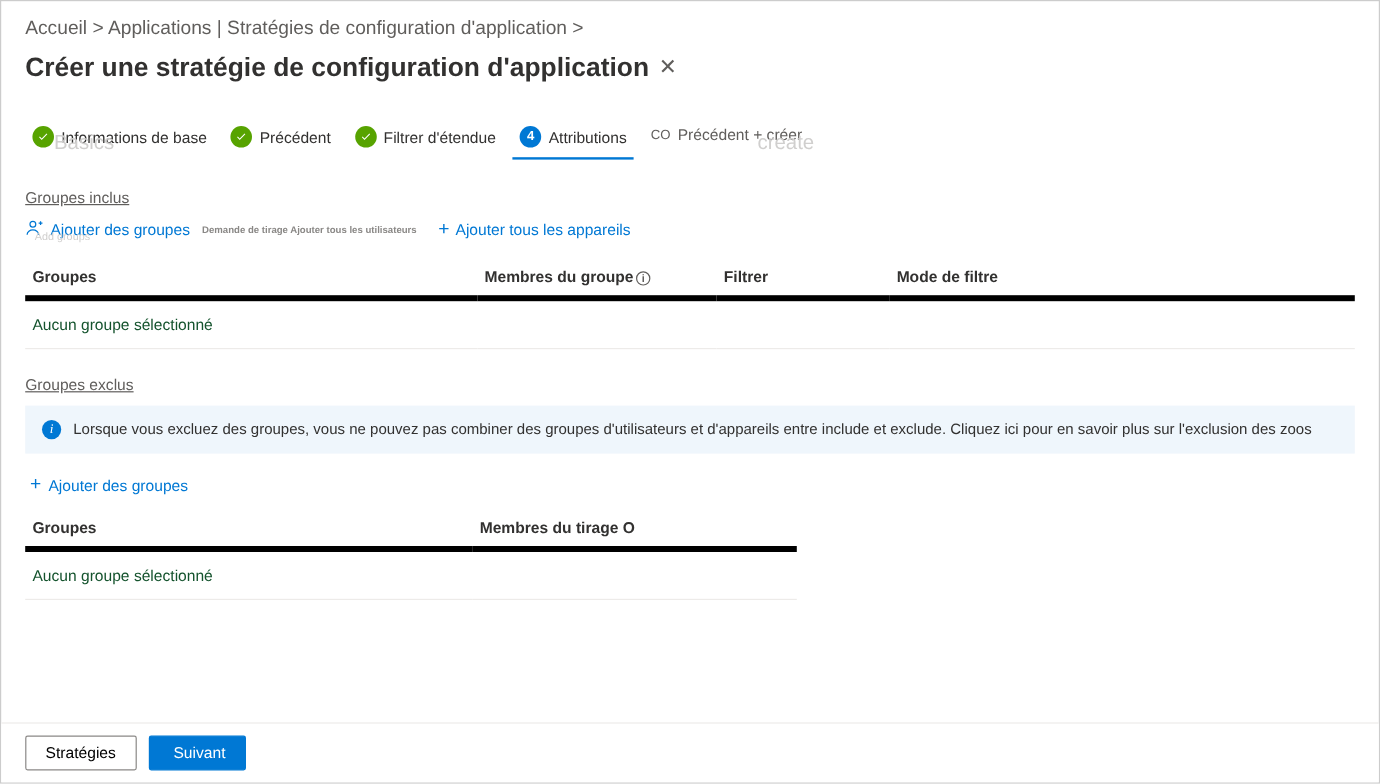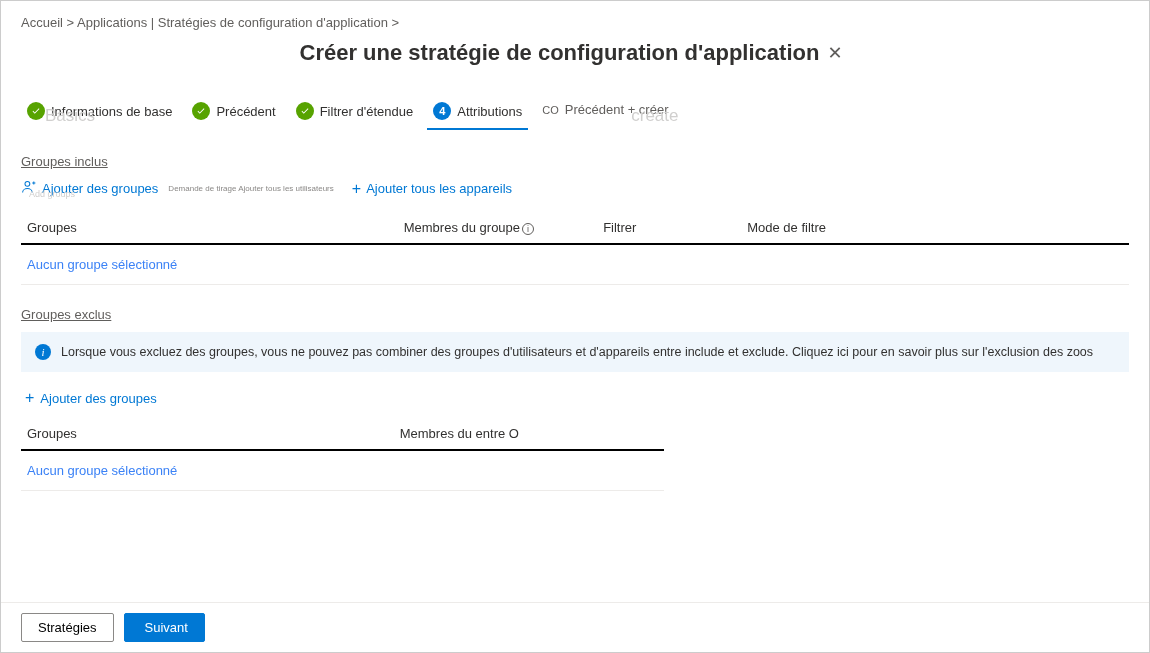--- a/index.html
+++ b/index.html
@@ -11,28 +11,28 @@
     width: 1150px;
     height: 653px;
     border: 1px solid #ccc;
     position: relative;
     overflow: hidden;
   }
   .content {
     padding: 14px 20px 0 20px;
   }
   .breadcrumb {
-    font-size: 13px;
+    font-size: 16px;
     color: #605e5c;
     margin-bottom: 8px;
   }
   .breadcrumb span { }
   .title-row {
     display: flex;
-    justify-content: center;
+    justify-content: flex-start;
     align-items: center;
     margin-bottom: 28px;
   }
   .page-title {
     font-size: 22px;
     font-weight: 600;
     color: #323130;
   }
   .close-x {
     font-size: 18px;
@@ -117,59 +117,60 @@
     left: 8px;
     font-size: 9px;
     color: #d0cfce;
     white-space: nowrap;
   }
   .tiny-label {
     font-size: 8px;
     color: #8a8886;
     margin-left: 2px;
     margin-right: 10px;
+    font-weight: bold;
   }
   .plus-icon {
     color: #0078d4;
     font-size: 16px;
     font-weight: 300;
     line-height: 1;
   }
   .person-icon svg { width: 16px; height: 16px; }
 
   
   .tbl {
     width: 100%;
     border-collapse: collapse;
   }
   .tbl.narrow { width: 58%; }
   .tbl th {
     text-align: left;
-    font-weight: 400;
+    font-weight: 700;
     font-size: 13px;
     color: #323130;
     padding: 8px 6px;
-    border-bottom: 2px solid #000000;
+    border-bottom: 5px solid #000000;
     margin-top: 32px;
   }
   .tbl th .info-o {
     display: inline-block;
     width: 12px; height: 12px;
     border: 1px solid #605e5c;
     border-radius: 50%;
     font-size: 9px;
     text-align: center;
     line-height: 11px;
     color: #605e5c;
     margin-left: 2px;
   }
   .tbl td {
     padding: 12px 6px;
     font-size: 13px;
-    color: #3b82f6;
+    color: #14532d;
     border-bottom: 1px solid #edebe9;
   }
   
   .info-bar {
     background: #eff6fc;
     display: flex;
     align-items: center;
     gap: 10px;
     padding: 12px 14px;
     margin: 6px 0 18px 0;
@@ -325,21 +326,21 @@
 
   <div class="add-groups-row">
     <span class="plus-icon">+</span>
     <span>Ajouter des groupes</span>
   </div>
 
   <table class="tbl narrow">
     <thead>
       <tr>
         <th style="width:58%">Groupes</th>
-        <th>Membres du entre O</th>
+        <th>Membres du tirage O</th>
       </tr>
     </thead>
     <tbody>
       <tr>
         <td colspan="2">Aucun groupe sélectionné</td>
       </tr>
     </tbody>
   </table>
 
 </div>

